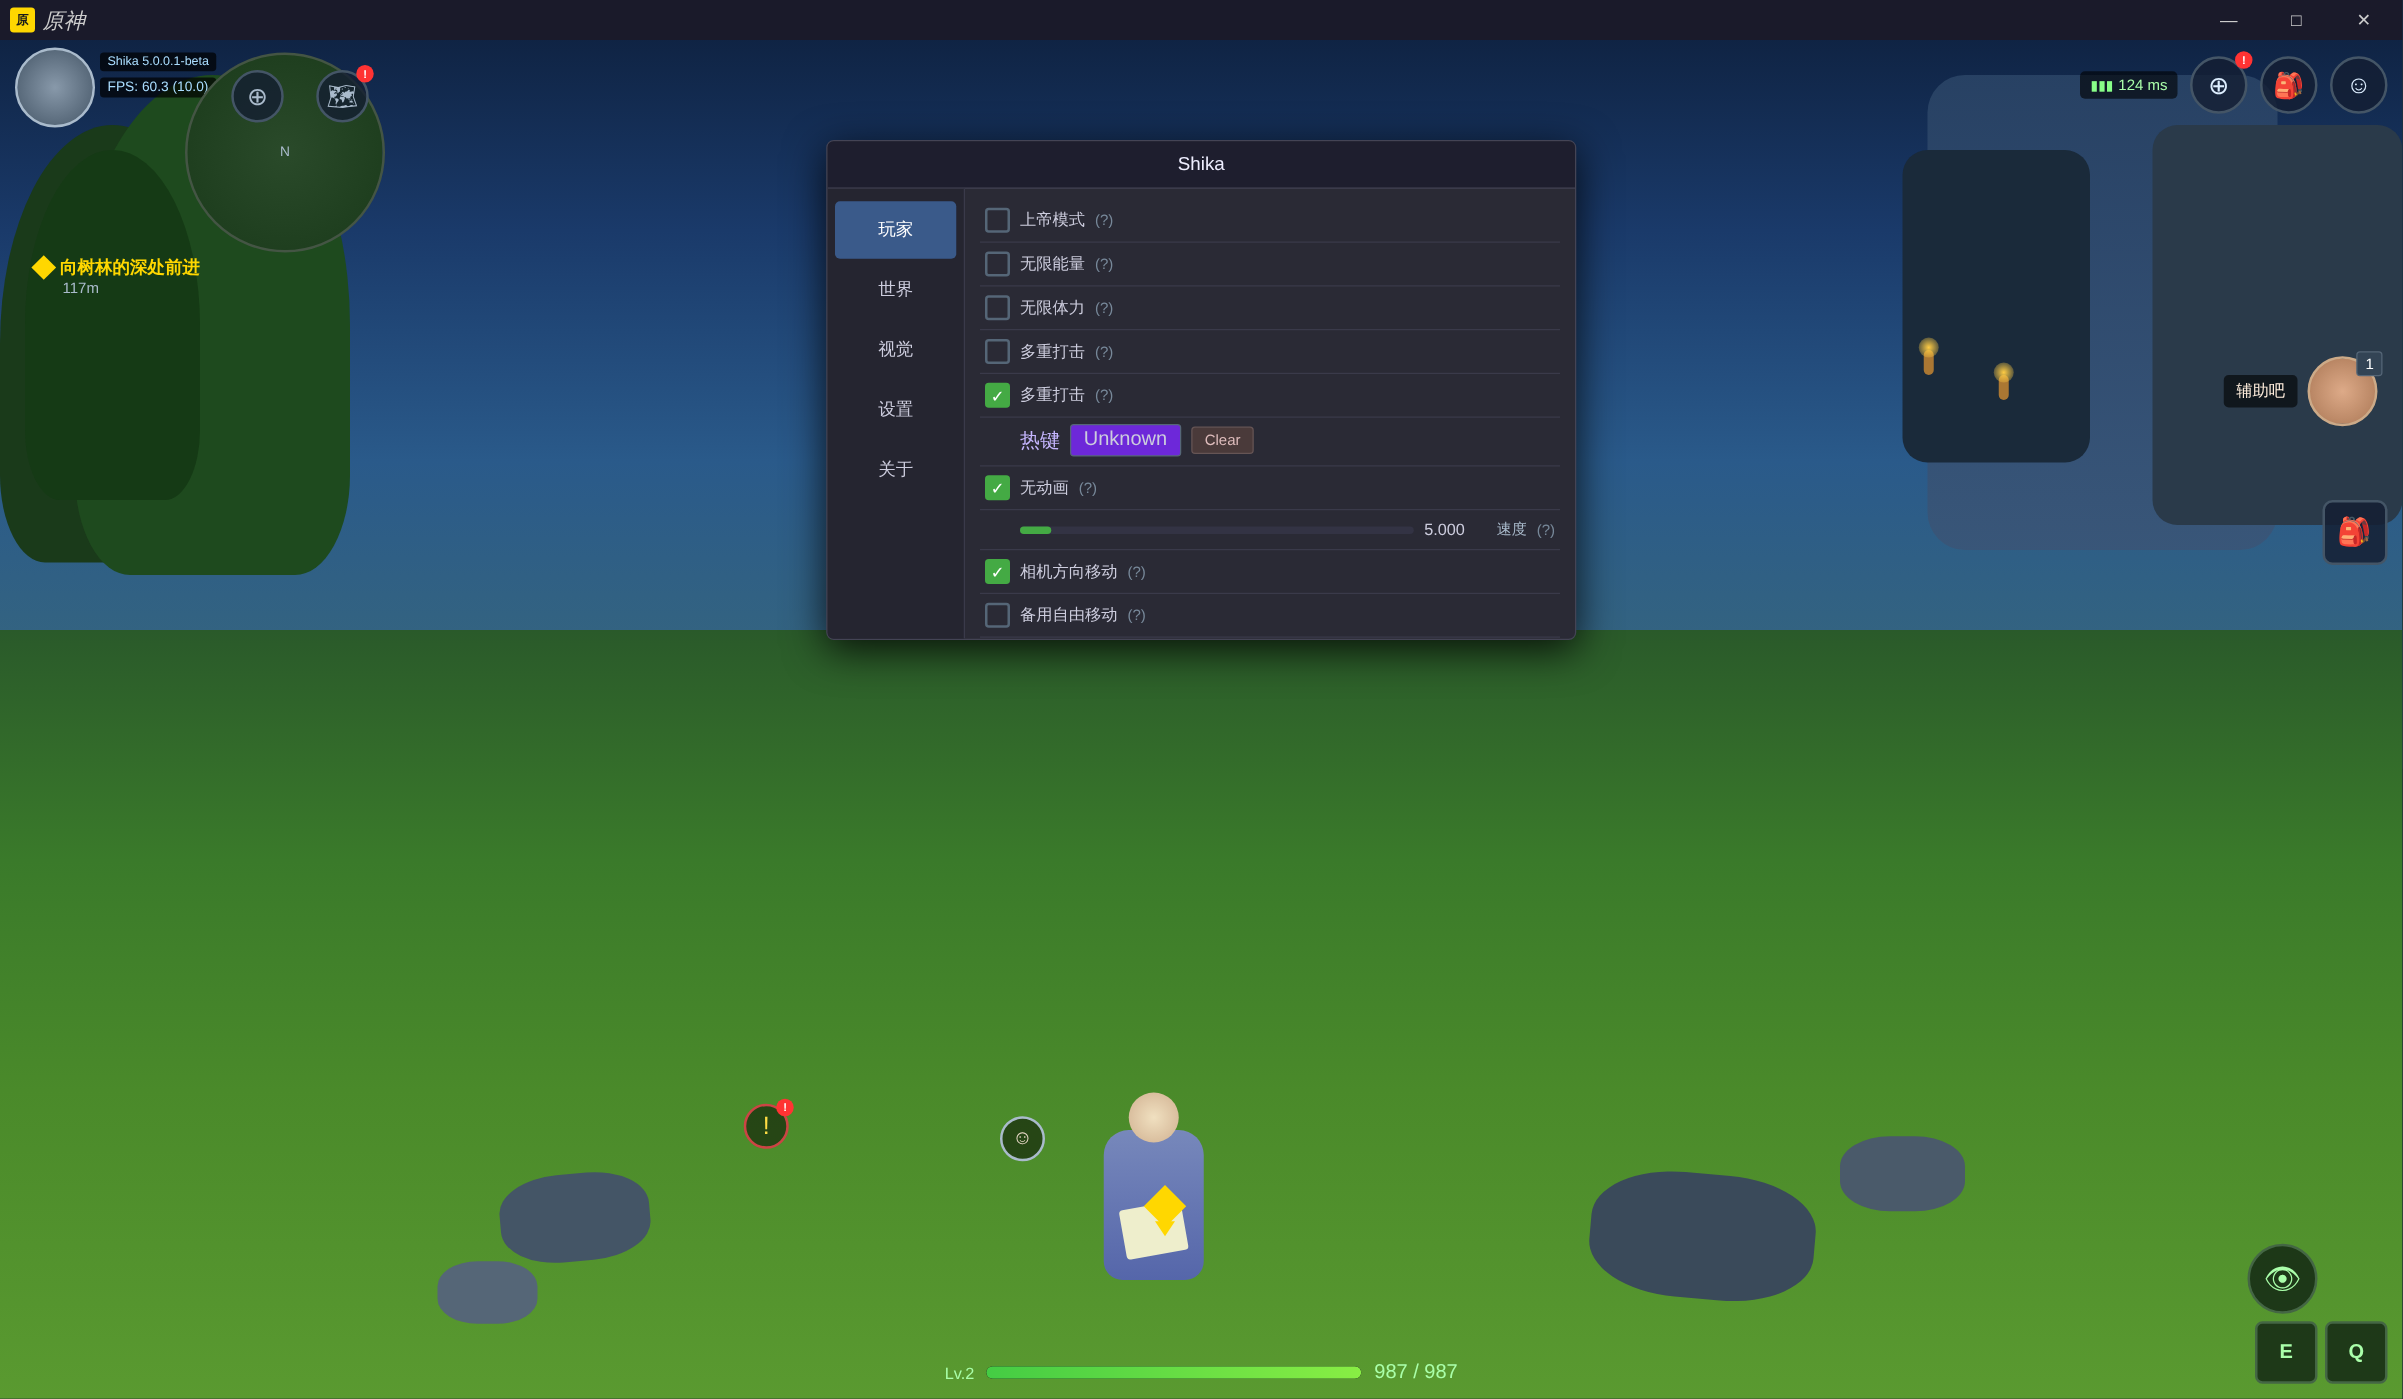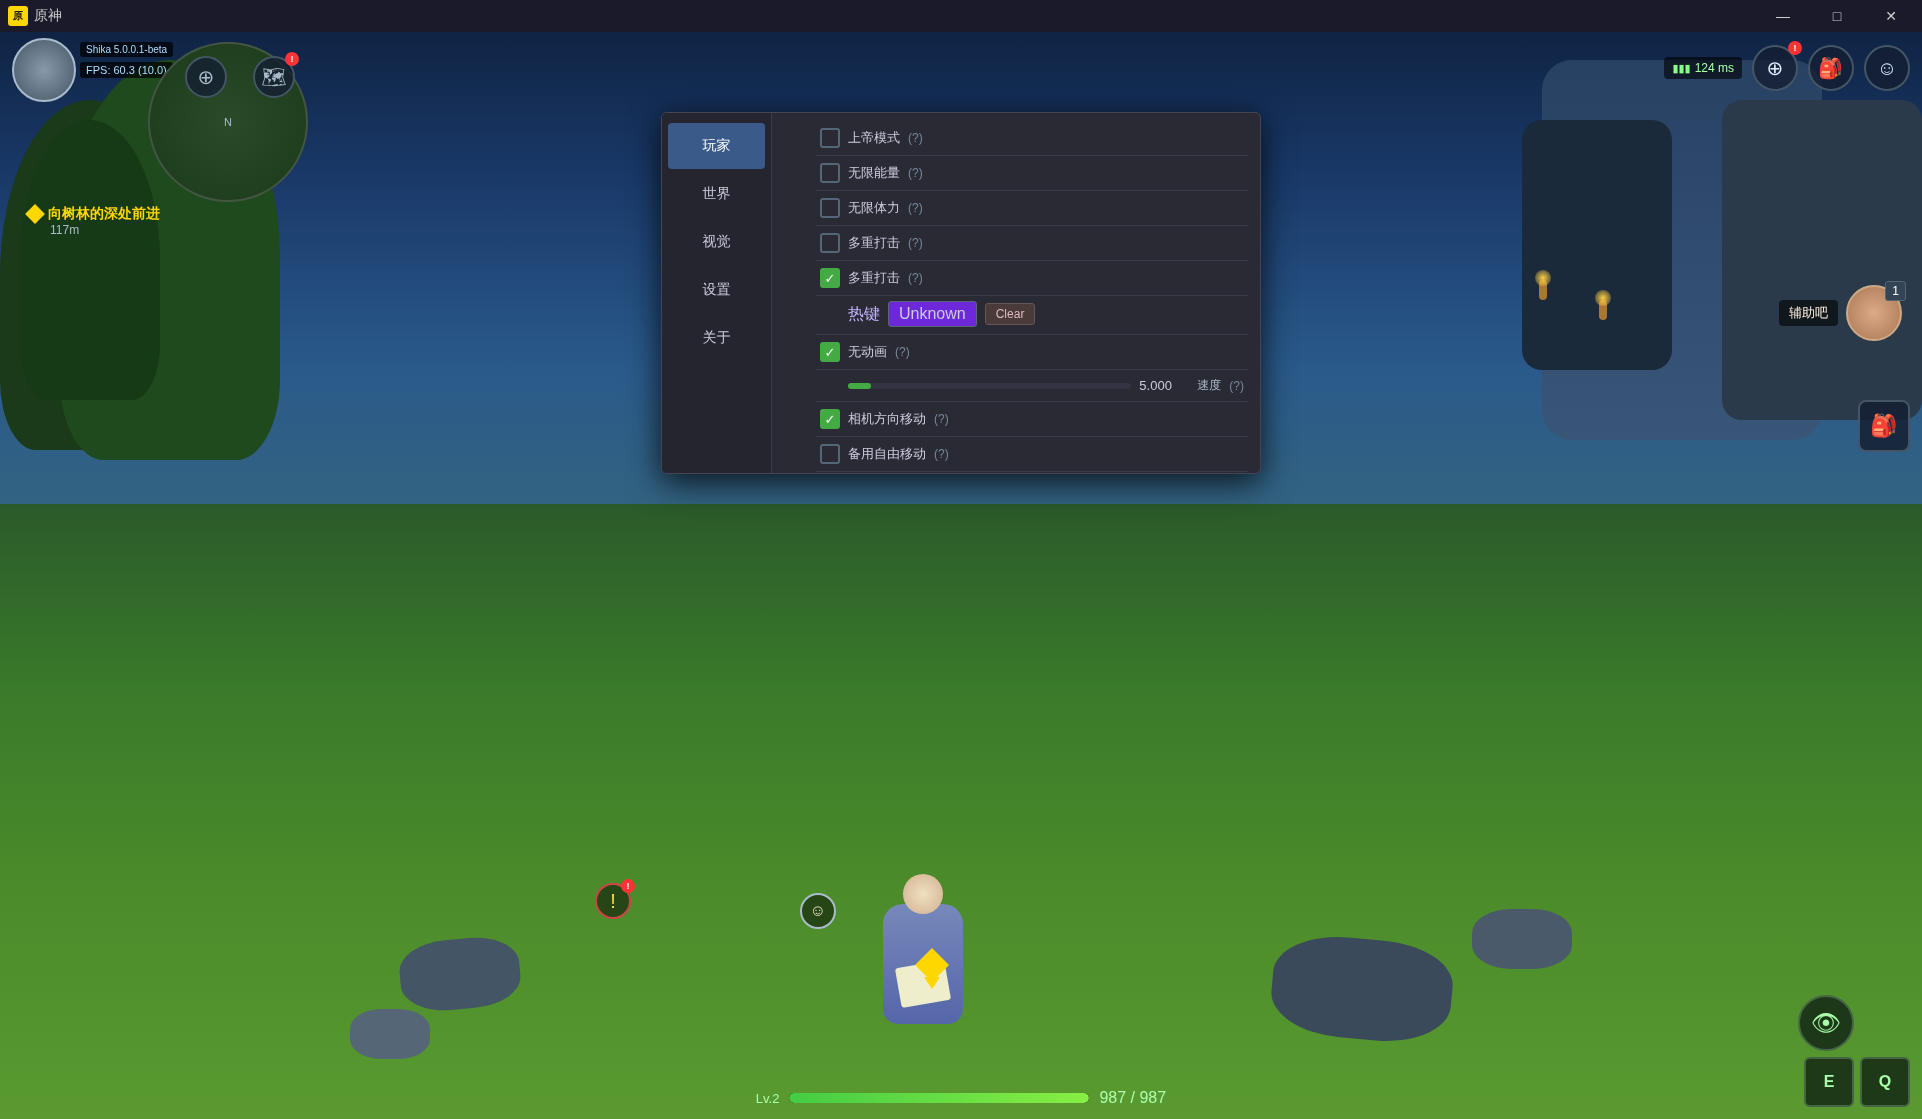--- a/index.html
+++ b/index.html
@@ -69,21 +69,22 @@
       background: #ffd700;
       border-radius: 3px;
       font-size: 12px;
       display: flex;
       align-items: center;
       justify-content: center;
     }
 
     .titlebar-title {
       color: #ccc;
-      font-size: 14px;
+      font-size: 17px;
+      font-style: italic;
     }
 
     .titlebar-controls {
       margin-left: auto;
       display: flex;
       gap: 8px;
     }
 
     .titlebar-btn {
       width: 46px;
@@ -375,21 +376,20 @@
       background: #1e1e2e;
       padding: 10px 16px;
       text-align: center;
       color: #eeeeff;
       font-size: 15px;
       border-bottom: 1px solid #444455;
     }
 
     .modal-body {
       display: flex;
-      gap: 32px;
     }
 
     
     .modal-sidebar {
       width: 110px;
       background: #252530;
       border-right: 1px solid #3a3a4a;
       padding: 8px 0;
     }
 
@@ -744,20 +744,21 @@
 
 <div class="eye-btn" style="bottom:68px;right:68px;">👁</div>
 
 <div class="keyboard-btns">
   <div class="key-btn">E</div>
   <div class="key-btn">Q</div>
 </div>
 
 <div class="modal-overlay">
   <div class="modal-panel">
+    <div class="modal-header">Shika</div>
     <div class="modal-body">
 
       <div class="modal-sidebar">
         <div class="sidebar-nav-item active">
           <span>玩家</span>
         </div>
         <div class="sidebar-nav-item">
           <span>世界</span>
         </div>
         <div class="sidebar-nav-item">

